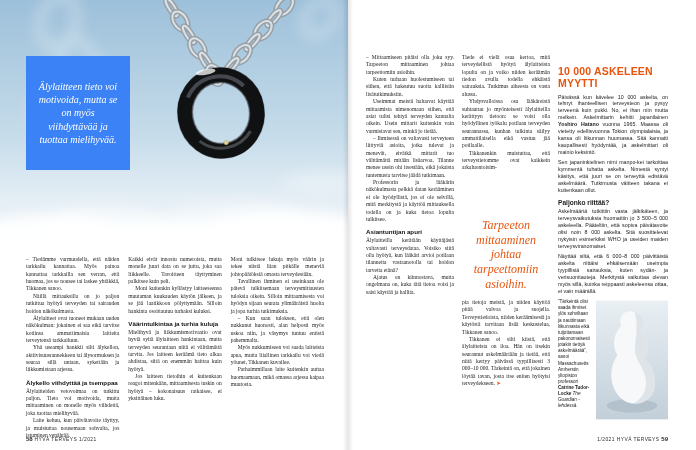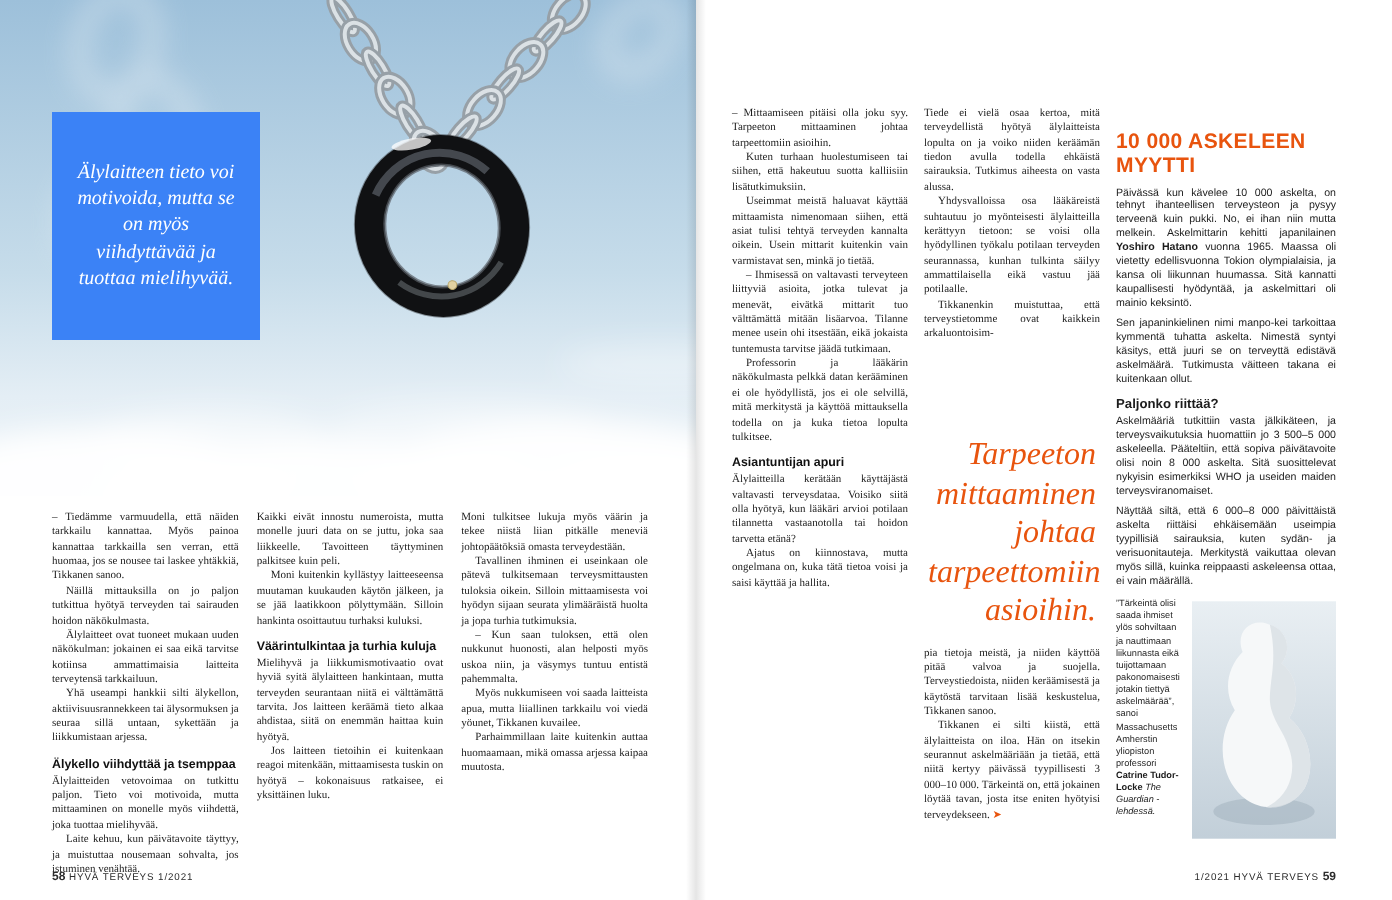--- a/index.html
+++ b/index.html
@@ -14,22 +14,22 @@
   .bodyarea{position:absolute;display:flex;}
   #left-body{left:26px;top:256px;width:298px;height:172px;gap:9px;}
   #right-body{left:366px;top:54px;width:302px;height:374px;gap:8px;}
   .col{flex:1 1 0;min-width:0;}
   .bp{margin:0;font-size:5.5px;line-height:1.34;text-align:justify;}
   .bp + .bp{text-indent:7px;}
   .bh{margin:5px 0 2px;font-family:"Liberation Sans",sans-serif;font-weight:bold;
       font-size:6.2px;color:#111;}
   
   #col2a{min-height:156px;}
-  #rquote{margin:8px 2px;color:#e8540e;font-style:italic;text-align:right;
-          font-size:16px;line-height:1.22;}
+  #rquote{margin:8px 2px;color:#e8540e;font-style:italic;text-align:center;
+          font-size:12px;line-height:1.22;}
   .endmark{color:#e8540e;font-size:5.5px;font-style:normal;}
   
   #sidebar{flex:0 0 110px;padding-top:12px;font-family:"Liberation Sans",sans-serif;}
   #sidebar-title{margin:0 0 4px;color:#e8540e;font-size:10.5px;line-height:1.12;
                  font-weight:bold;letter-spacing:.2px;}
   .sp{margin:0 0 3px;font-size:5.3px;line-height:1.32;text-align:justify;}
   #sidebar-sub{margin:5px 0 2px;font-size:6.6px;font-weight:bold;}
   #sidebar-bottom{display:flex;gap:4px;margin-top:4px;}
   #caption{flex:0 0 34px;font-size:4.6px;line-height:1.34;text-align:left;}
   #caption .src{font-style:italic;}

